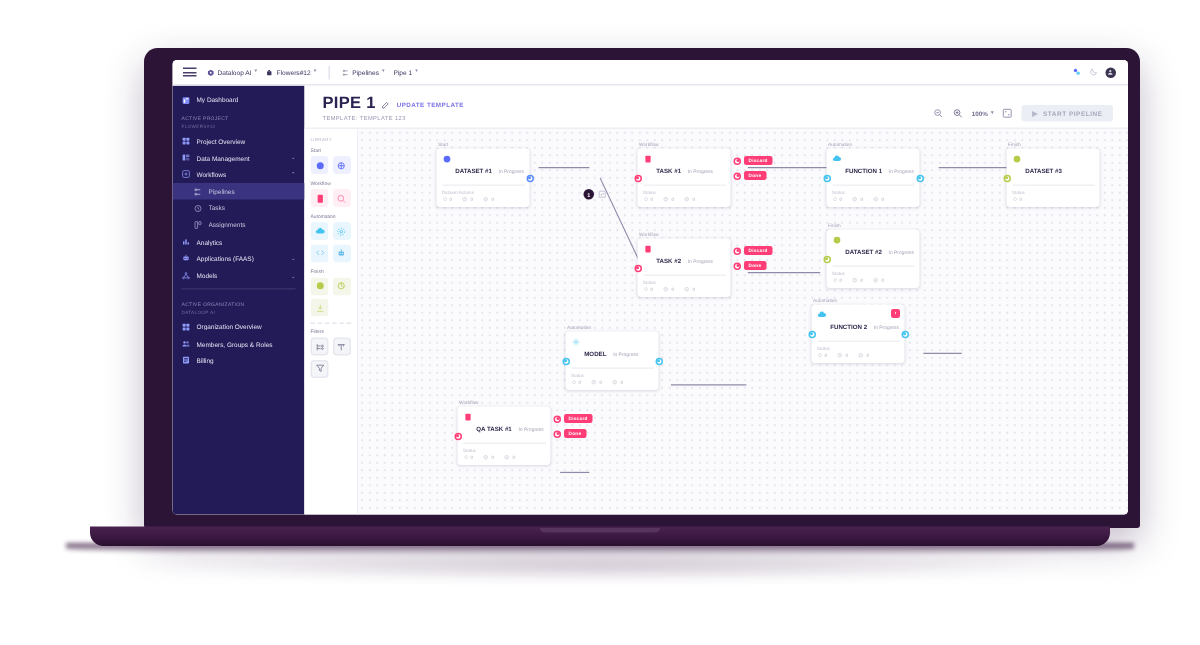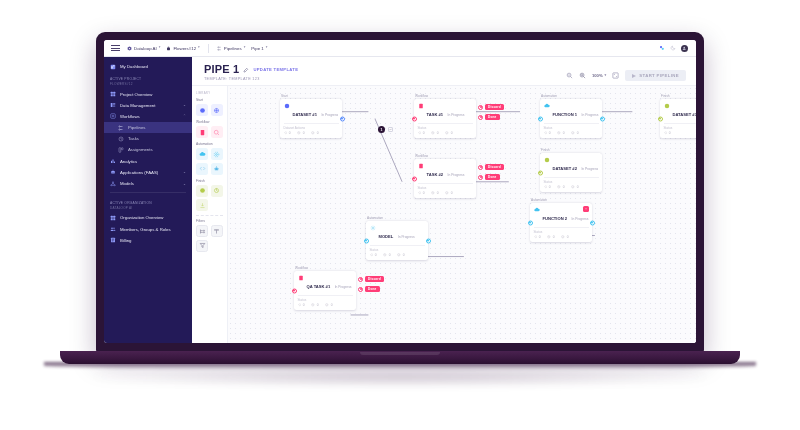--- a/index.html
+++ b/index.html
@@ -9,24 +9,24 @@
     font-family: "Liberation Sans", sans-serif;
     overflow: hidden;
   }
 
   
   #scene { position: relative; width: 800px; height: 430px; background: #ffffff; }
 
   .laptop-lid {
     position: absolute;
     left: 96px; top: 32px;
-    width: 608px; height: 320px;
+    width: 664px; height: 320px;
     background: #2b1436;
     border-radius: 9px 9px 2px 2px;
-    padding: 8px 8px 9px 8px;
+    padding: 8px 8px 9px 19px;
     box-shadow: 0 10px 26px rgba(40,10,60,0.28);
   }
   .screen {
     position: relative;
     width: 100%; height: 100%;
     background: #f4f5fa;
     border-radius: 3px;
     overflow: hidden;
     display: flex;
     flex-direction: column;

